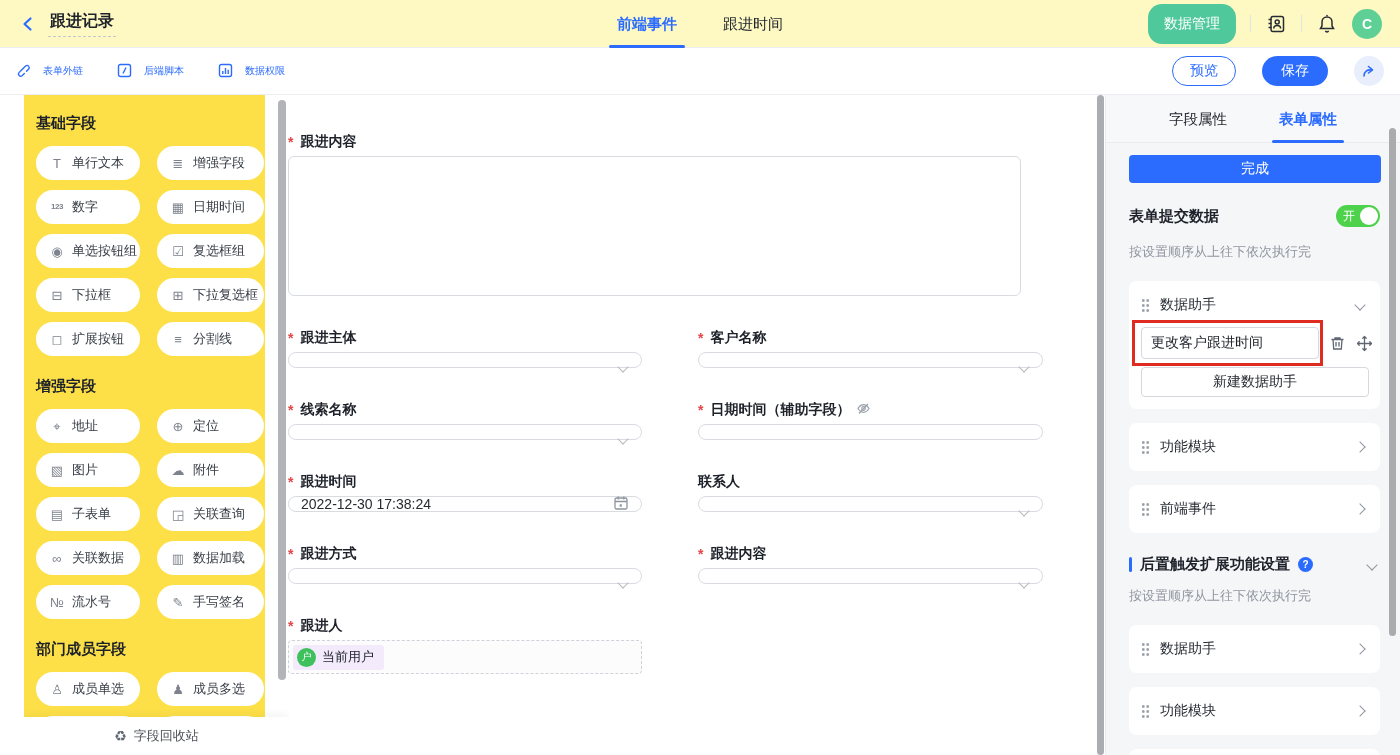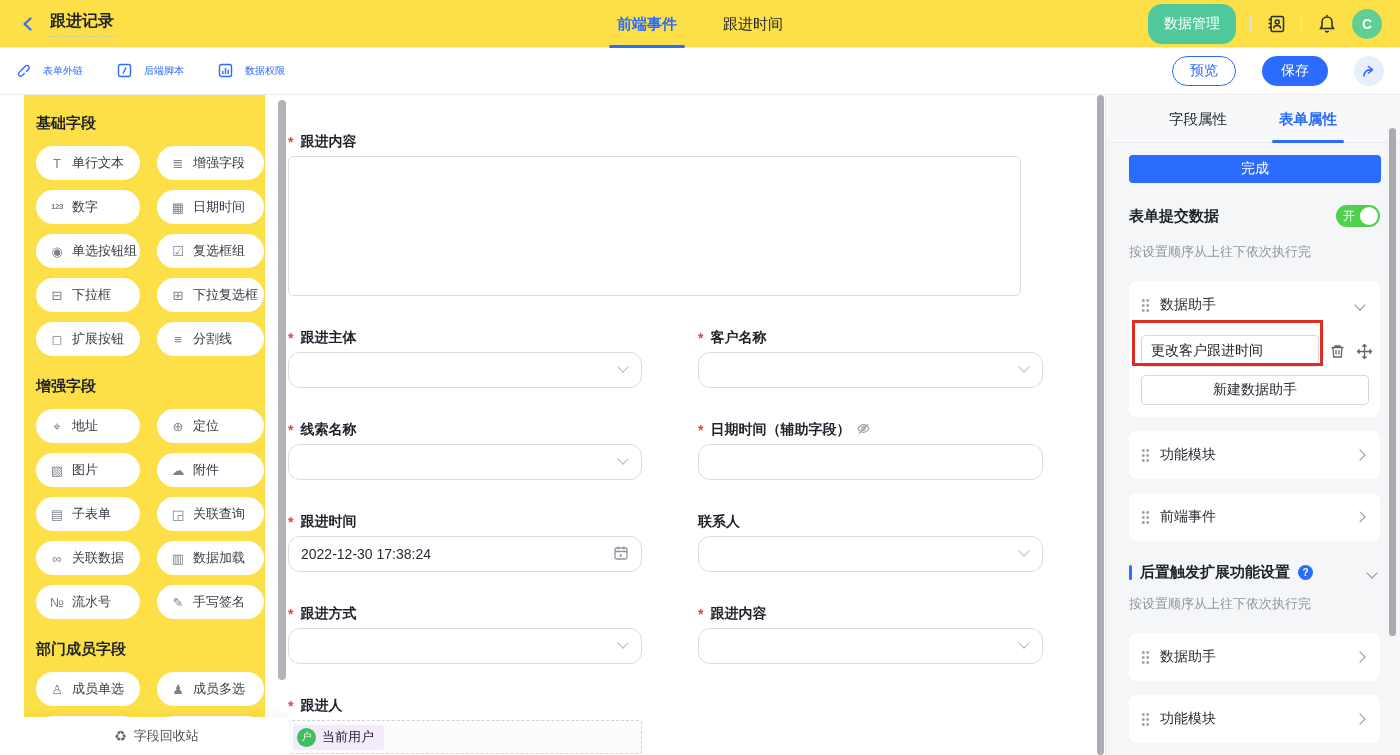--- a/index.html
+++ b/index.html
@@ -1,20 +1,20 @@
 <!DOCTYPE html>
 <html><head>
 <meta charset="utf-8">
 <style>
   * { margin:0; padding:0; box-sizing:border-box; }
   html,body { width:1400px; height:755px; overflow:hidden; background:#fff;
     font-family:"Liberation Sans","DejaVu Sans",sans-serif; color:#1d2129; }
 
   
-  .header { position:absolute; top:0; left:0; width:1400px; height:48px; background:#fde047;
+  .header { position:absolute; top:0; left:0; width:1400px; height:48px; background:#fef9c3;
     border-bottom:1px solid #ebedf0; display:flex; align-items:center; padding:0 18px; z-index:20; }
   .h-left { display:flex; align-items:center; gap:10px; }
   .back { width:20px; height:20px; display:flex; align-items:center; justify-content:center; cursor:pointer; }
   .ftitle { font-size:16px; font-weight:700; border-bottom:1px dashed #c3c7ce; padding:0 2px 4px 2px; }
   .h-tabs { position:absolute; left:50%; transform:translateX(-50%); top:0; height:48px; display:flex; gap:46px; }
   .htab { height:48px; display:flex; align-items:center; font-size:15px; color:#1d2129; position:relative; cursor:pointer; }
   .htab.active { color:#2b6cff; font-weight:600; }
   .htab.active::after { content:""; position:absolute; left:-8px; right:-8px; bottom:0; height:3px; background:#2b6cff; border-radius:2px; }
   .h-right { margin-left:auto; display:flex; align-items:center; gap:14px; }
   .btn-green { height:40px; padding:4px 16px; border:none; border-radius:14px; background:#4fc89b; color:#fff; font-size:14px; cursor:pointer; font-family:inherit; }
@@ -45,21 +45,21 @@
   .s-footer .fi { width:auto; font-size:14px; color:#5f6672; }
   .s-sb { position:absolute; right:3px; top:5px; width:8px; height:580px; background:#b2b4b9; border-radius:4px; z-index:4; }
 
   
   .canvas { position:absolute; top:95px; left:265px; width:832px; bottom:0; background:#fff; overflow:hidden; padding:37px 0 0 23px; }
   .canvas-sb { position:absolute; top:95px; left:1097px; width:7px; height:660px; background:#abadb2; border-radius:4px; z-index:6; }
   .frow { display:flex; gap:56px; margin-bottom:32px; }
   .ffield.half1 { width:354px; } .ffield.half2 { width:345px; } .ffield.full { width:733px; }
   .flabel { font-size:14px; font-weight:700; margin-bottom:4px; height:20px; display:flex; align-items:center; gap:6px; }
   .req { color:#e54545; margin-right:1px; }
-  .ctl { position:relative; height:36px; border:1px solid #d8dbe0; border-radius:12px; background:#fff; }
+  .ctl { position:relative; height:16px; border:1px solid #d8dbe0; border-radius:12px; background:#fff; }
   .ctl.t-area { height:140px; border-radius:6px; }
   .chev { position:absolute; width:8px; height:8px; border-right:1.7px solid #b6bac1; border-bottom:1.7px solid #b6bac1; }
   .sel .chev { right:14px; top:10px; transform:rotate(45deg); }
   .ctl.dt { display:flex; align-items:center; padding:0 12px; font-size:14px; color:#272b33; justify-content:space-between; }
   .member-box { width:354px; height:34px; border:1px dashed #cfd3d9; border-radius:4px; background:#fcfcfd; display:flex; align-items:center; padding:0 4px; }
   .mtag { display:flex; align-items:center; gap:6px; background:#f3eafc; border-radius:3px; padding:3px 10px 3px 4px; font-size:13px; }
   .mcirc { width:19px; height:19px; border-radius:50%; background:#3ec15c; color:#fff; font-size:10px; display:flex; align-items:center; justify-content:center; }
 
   
   .panel { position:absolute; top:95px; left:1105px; width:295px; bottom:0; background:#f5f6f8; border-left:1px solid #e9ebee; overflow:hidden; }
@@ -75,21 +75,21 @@
   .toggle .tl { color:#fff; font-size:12px; margin-left:7px; }
   .toggle .knob { position:absolute; right:2px; top:2px; width:18px; height:18px; border-radius:50%; background:#fff; }
   .hint { margin-top:16px; font-size:13px; color:#8f959e; }
   .pcard { margin-top:14px; background:#fff; border-radius:8px; padding:12px; position:relative; }
   .pcard.first { margin-top:20px; }
   .pc-head { height:24px; display:flex; align-items:center; gap:10px; cursor:pointer; }
   .pc-head .lbl { flex:1; font-size:14px; color:#272b33; }
   .dots { width:9px; height:15px; background-image:radial-gradient(circle,#9aa0a8 1.3px,transparent 1.4px); background-size:4.5px 5px; flex:0 0 9px; }
   .cv { width:8px; height:8px; border-right:1.6px solid #8f959e; border-bottom:1.6px solid #8f959e; margin-right:4px; }
   .cv.down { transform:rotate(45deg); } .cv.right { transform:rotate(-45deg); }
-  .pc-inputrow { margin-top:18px; display:flex; align-items:center; gap:10px; }
+  .pc-inputrow { margin-top:10px; display:flex; align-items:center; gap:10px; }
   .pc-input { width:178px; height:32px; border:1px solid #d5d8dd; border-radius:4px; padding:0 9px; font-size:14px; font-family:inherit; color:#1d2129; background:#fff; }
   .iconbtn { width:17px; height:17px; display:flex; align-items:center; justify-content:center; cursor:pointer; }
   .btn-new { margin-top:8px; width:228px; height:30px; background:#fff; border:1px solid #d5d8dd; border-radius:4px; font-size:14px; color:#272b33; cursor:pointer; font-family:inherit; }
   .red-annot { position:absolute; left:3px; top:39px; width:191px; height:46px; border:3px solid #e02b20; z-index:9; pointer-events:none; }
   .post-head { margin-top:22px; display:flex; align-items:center; gap:8px; }
   .post-bar { width:3px; height:15px; background:#2b6cff; border-radius:2px; }
   .post-title { font-size:15px; font-weight:700; }
   .qicon { width:15px; height:15px; border-radius:50%; background:#2b6cff; color:#fff; font-size:10px; font-weight:700; display:flex; align-items:center; justify-content:center; }
   .post-head .cv { margin-left:auto; }
   .p-sb { position:absolute; right:4px; top:33px; width:7px; height:508px; background:#a9abaf; border-radius:4px; z-index:8; }

